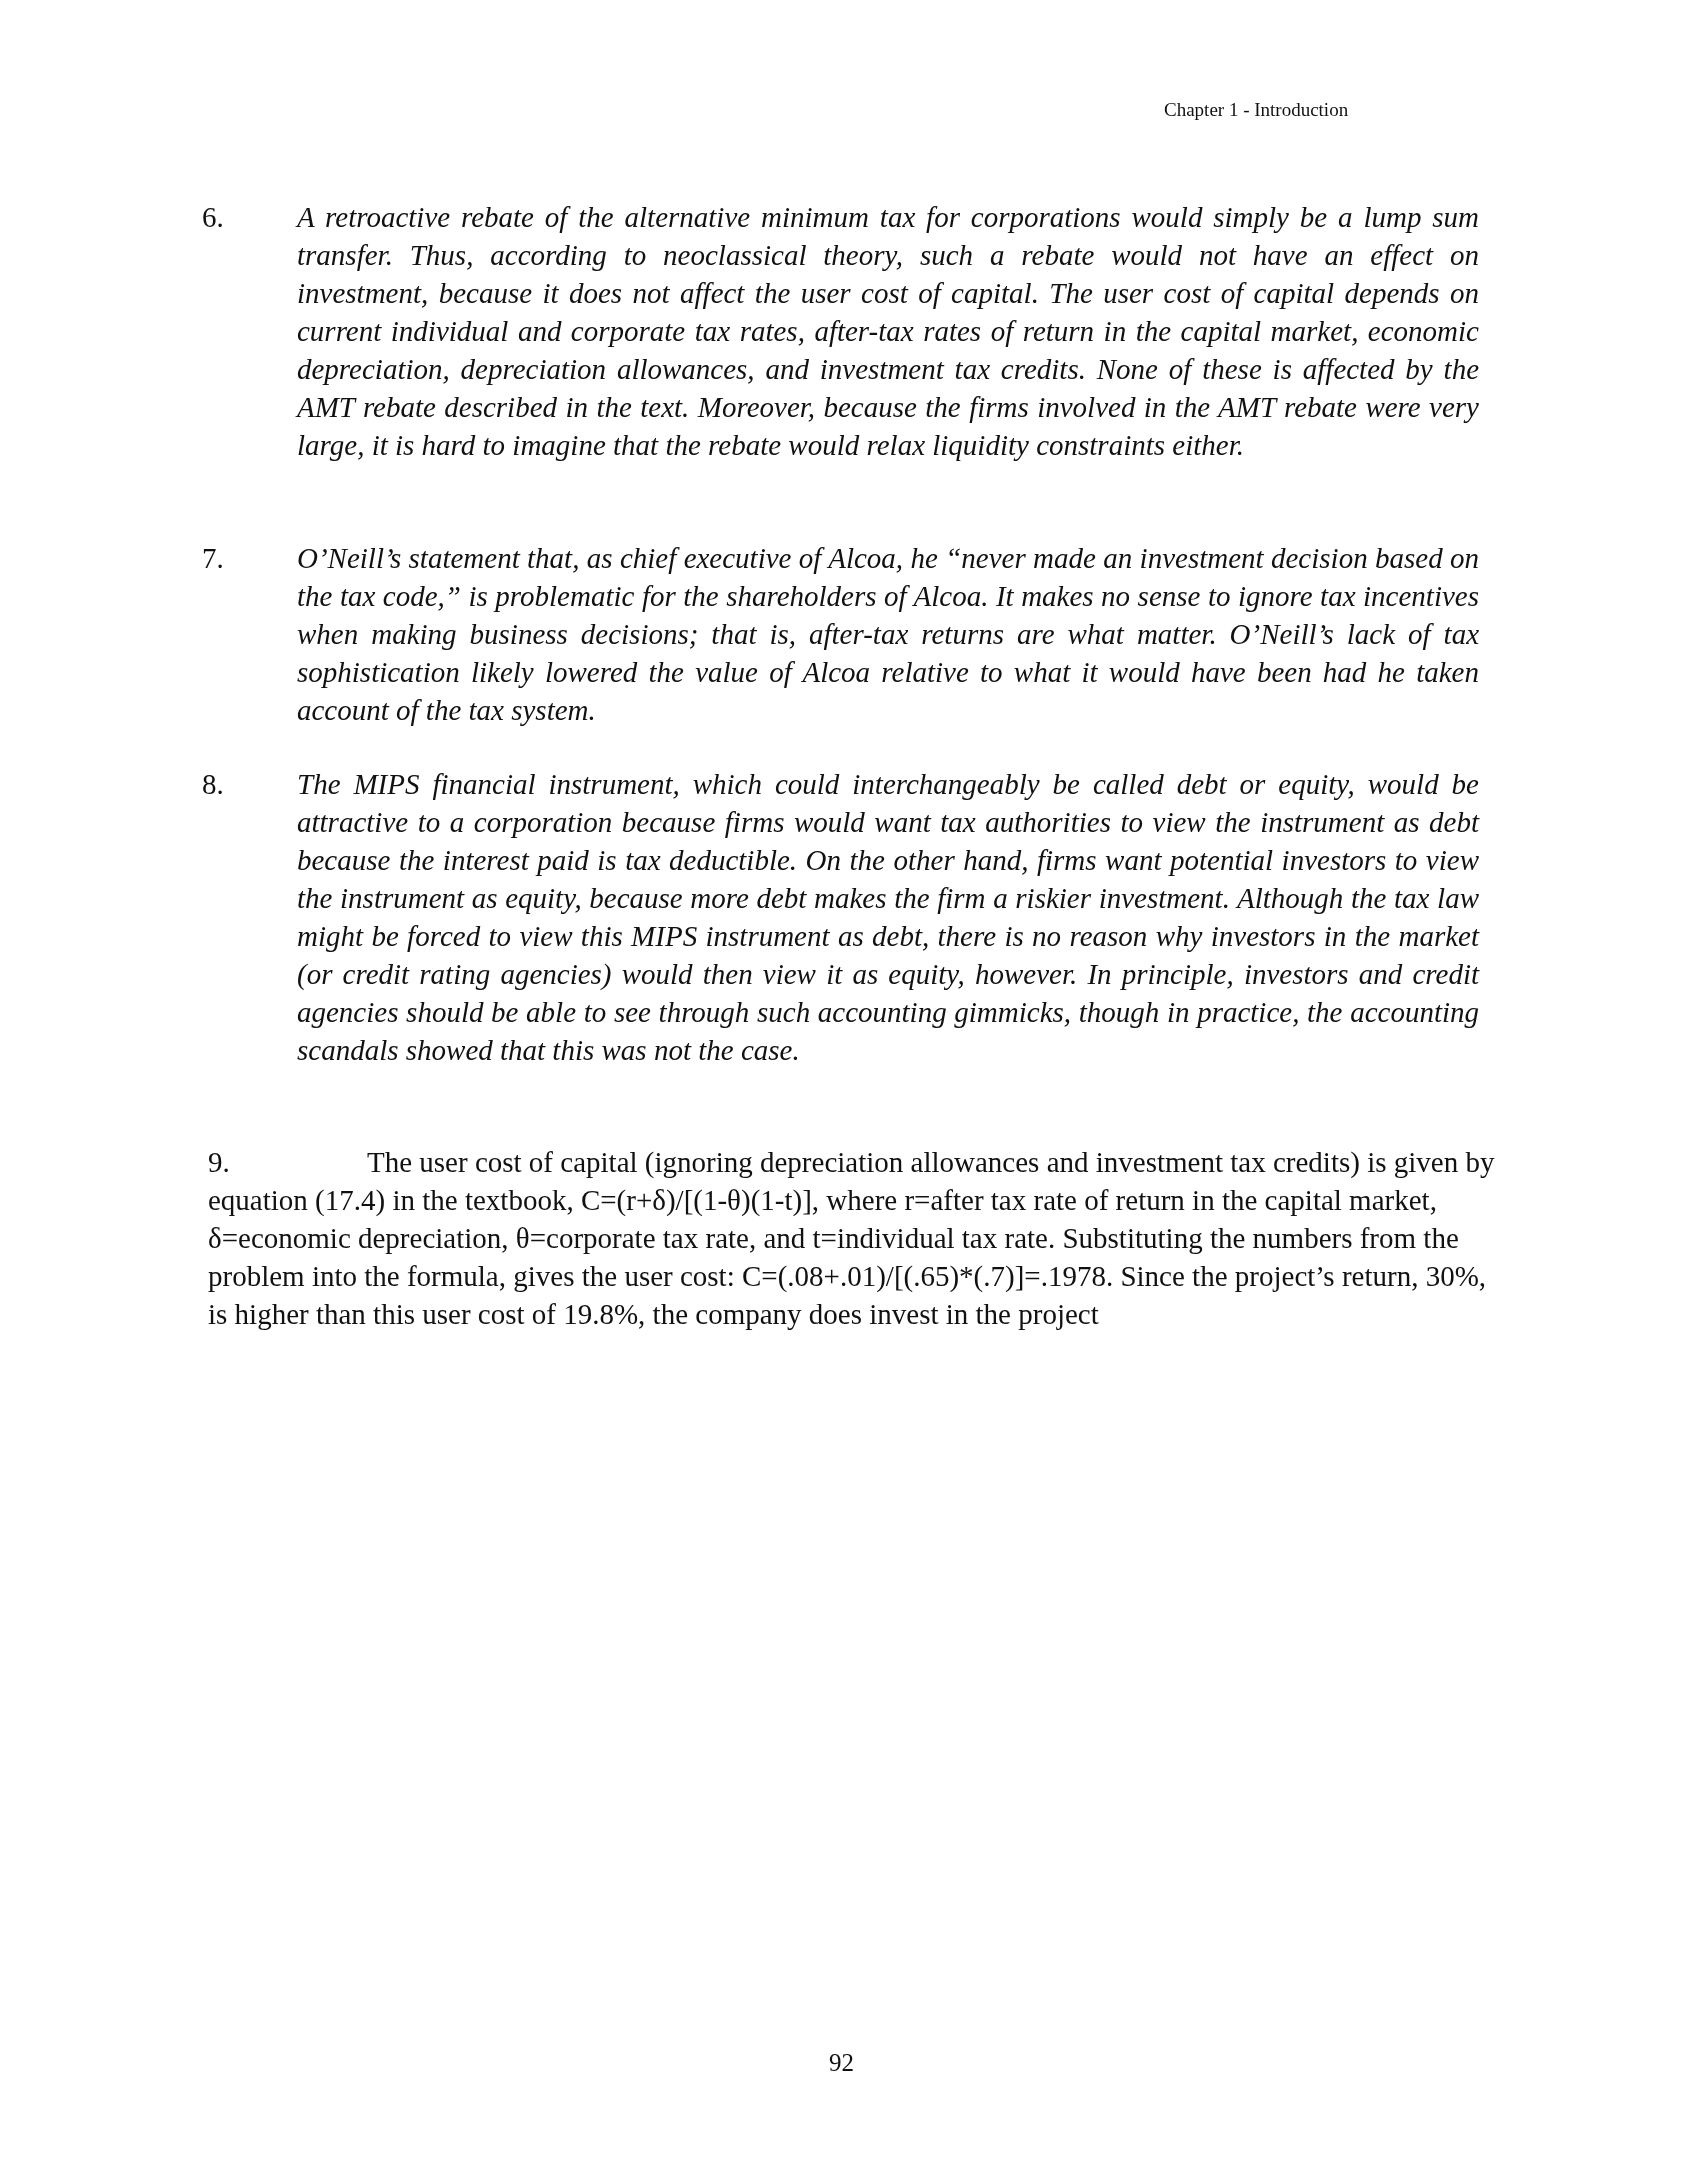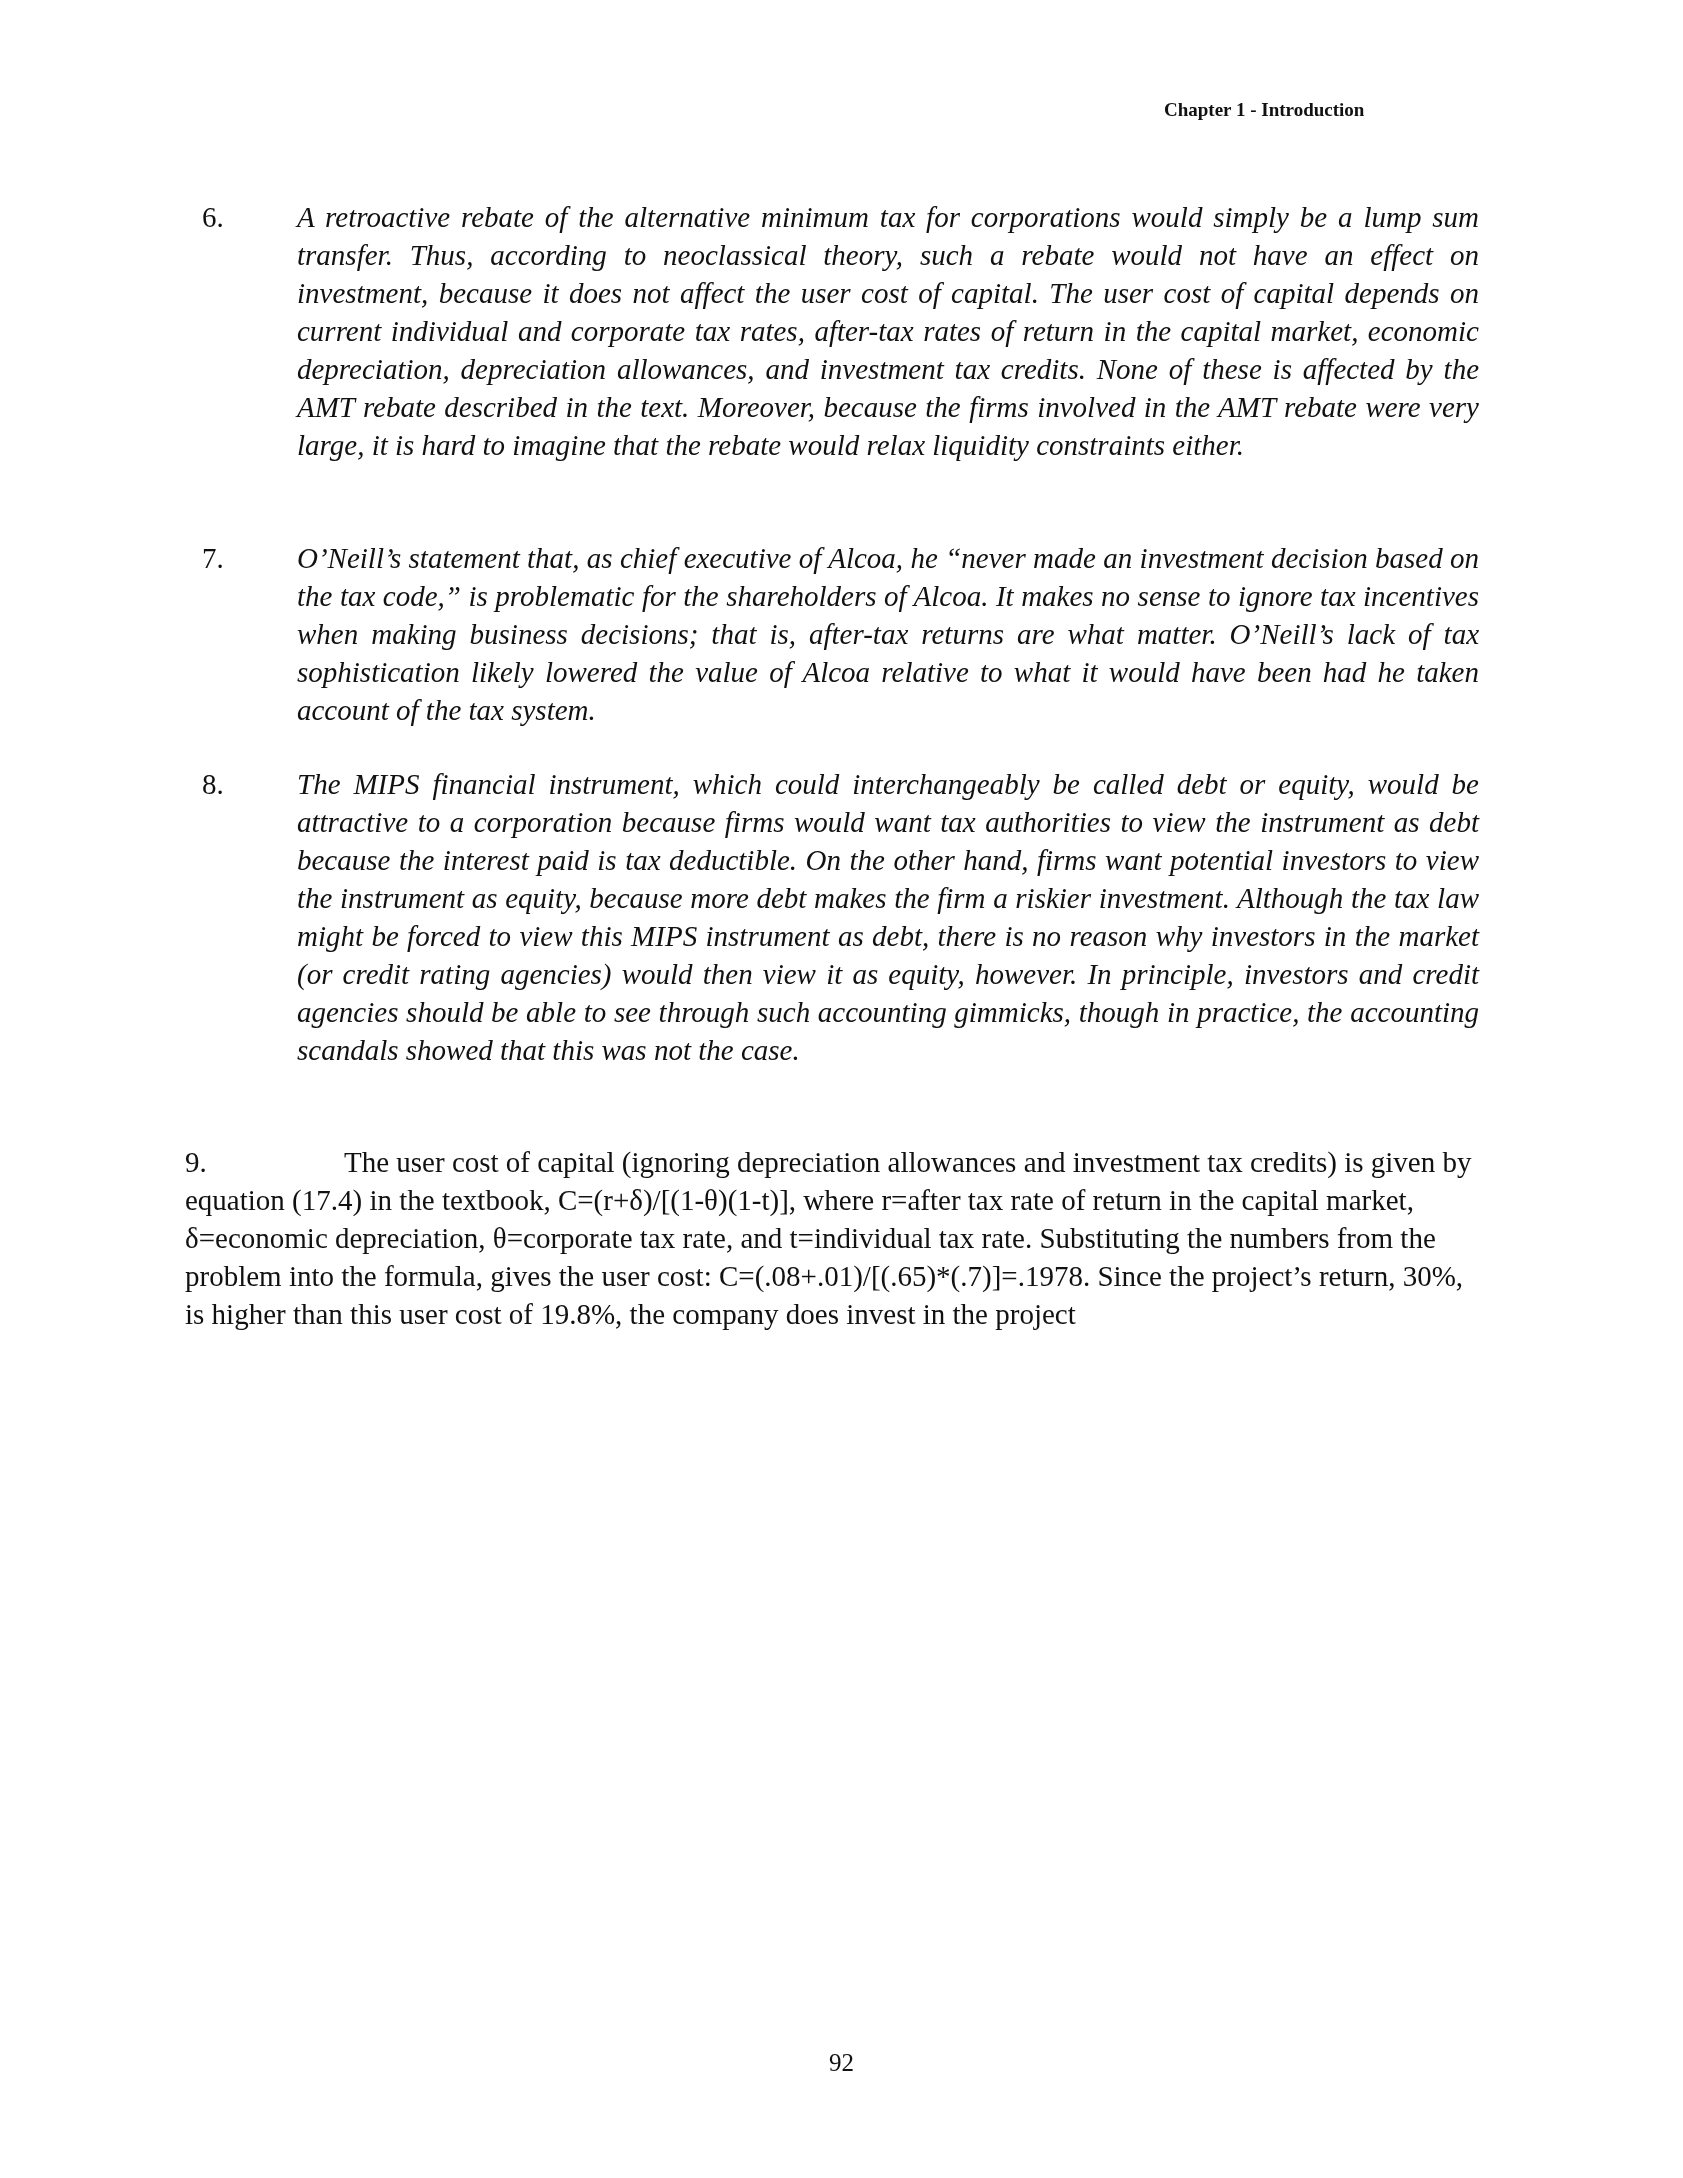--- a/index.html
+++ b/index.html
@@ -1,22 +1,22 @@
 <!DOCTYPE html>
 <html><head>
   <meta charset="utf-8">
   <style>
     html, body { margin: 0; padding: 0; background: #ffffff; }
     body { width: 1683px; height: 2178px; position: relative; overflow: hidden;
       font-family: "Liberation Serif", "DejaVu Serif", serif; color: #111; }
-    .header { position: absolute; top: 99px; left: 1164px; font-size: 19px; font-weight: bold; }
+    .header { position: absolute; top: 99px; left: 1164px; font-size: 19px; }
     .item { position: absolute; left: 202px; width: 1277px; font-size: 29px; line-height: 38px; }
     .num { position: absolute; left: 0; top: 0; }
     .body { margin-left: 95px; text-align: justify; text-align-last: left; font-style: italic; }
-    .item9 { position: absolute; left: 185px; width: 1287px; font-size: 29px; line-height: 38px; }
+    .item9 { position: absolute; left: 208px; width: 1287px; font-size: 29px; line-height: 38px; }
     .item9 .num9 { display: inline-block; width: 159px; }
     .page-num { position: absolute; top: 2049px; left: 0; width: 1683px; text-align: center; font-size: 25px; }
   </style>
 </head>
 <body>
 
 <div class="header">Chapter 1 - Introduction</div>
 
 <div class="item" style="top:198px;">
   <span class="num">6.</span>

